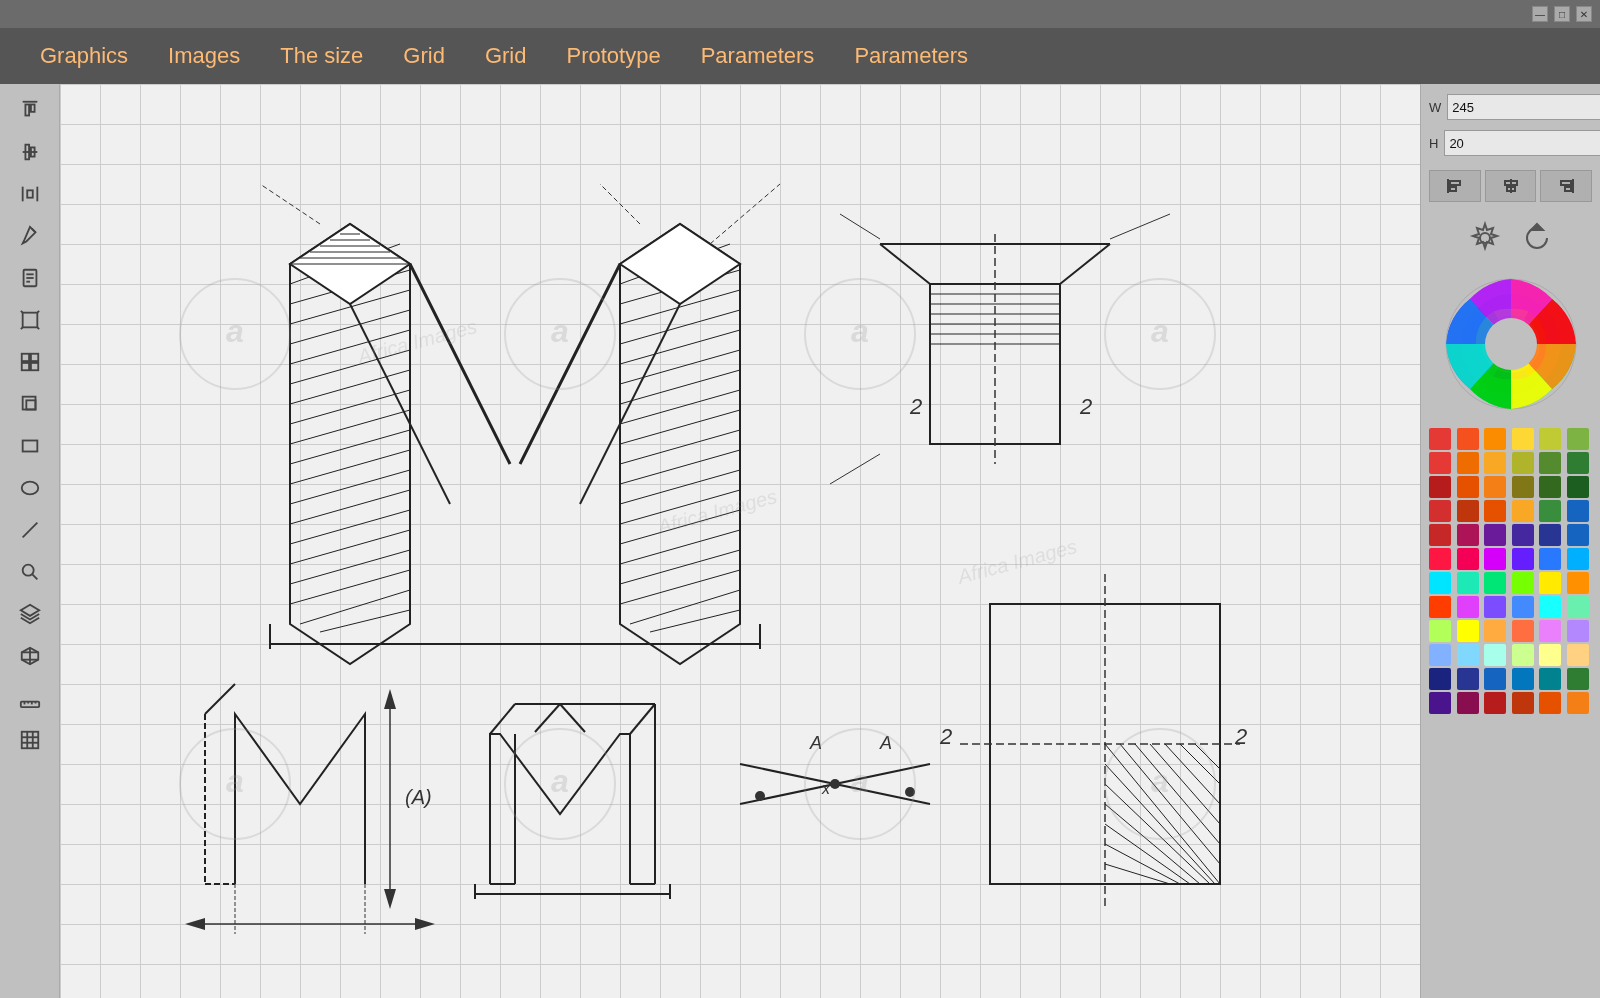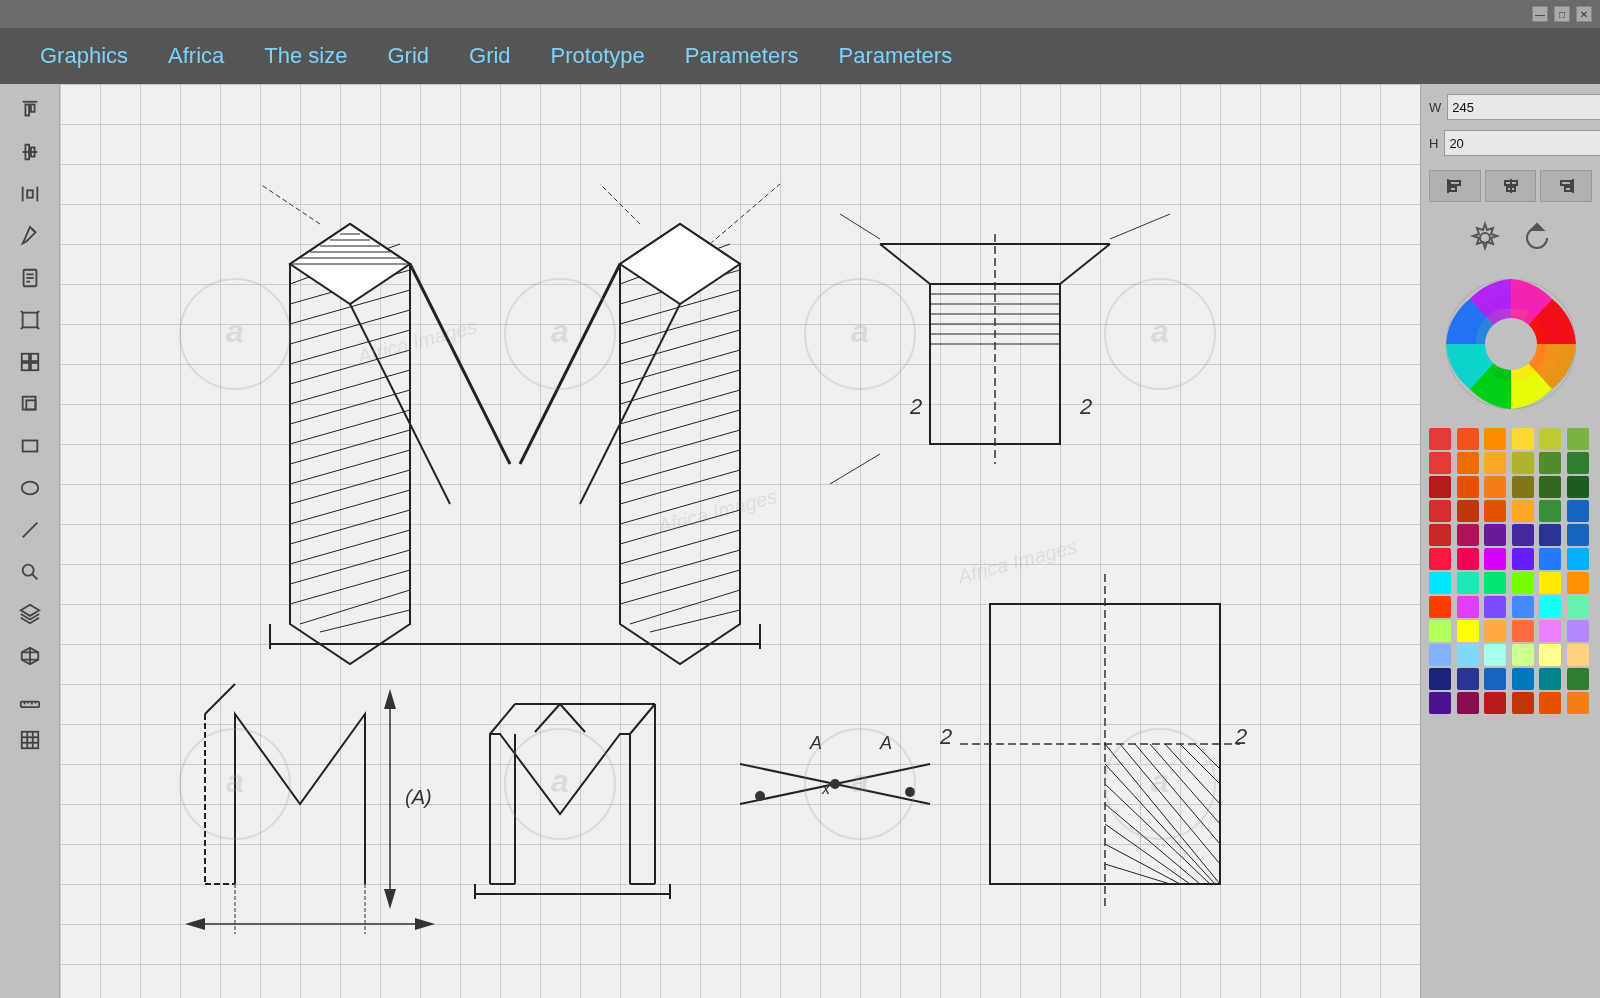--- a/index.html
+++ b/index.html
@@ -16,21 +16,21 @@
       display: flex; align-items: center; justify-content: center;
       font-size: 10px; color: #333; cursor: pointer;
     }
 
     
     #menubar {
       width: 100%; height: 56px; background: #555;
       display: flex; align-items: center; padding: 0 40px; gap: 40px;
     }
     .menu-item {
-      color: #7dd3fc; font-size: 22px; font-weight: 400; cursor: pointer;
+      color: #fdba74; font-size: 22px; font-weight: 400; cursor: pointer;
       white-space: nowrap;
     }
 
     
     #main {
       display: flex; width: 100%; height: calc(998px - 84px);
     }
 
     
     #left-toolbar {
@@ -118,21 +118,21 @@
 <body>
 
 <div id="titlebar">
   <div class="titlebar-btn">—</div>
   <div class="titlebar-btn">□</div>
   <div class="titlebar-btn">✕</div>
 </div>
 
 <div id="menubar">
 <div class="menu-item">Graphics</div>
-    <div class="menu-item">Africa</div>
+    <div class="menu-item">Images</div>
     <div class="menu-item">The size</div>
     <div class="menu-item">Grid</div>
     <div class="menu-item">Grid</div>
     <div class="menu-item">Prototype</div>
     <div class="menu-item">Parameters</div>
     <div class="menu-item">Parameters</div>
   </div>
 
 <div id="main">
 

